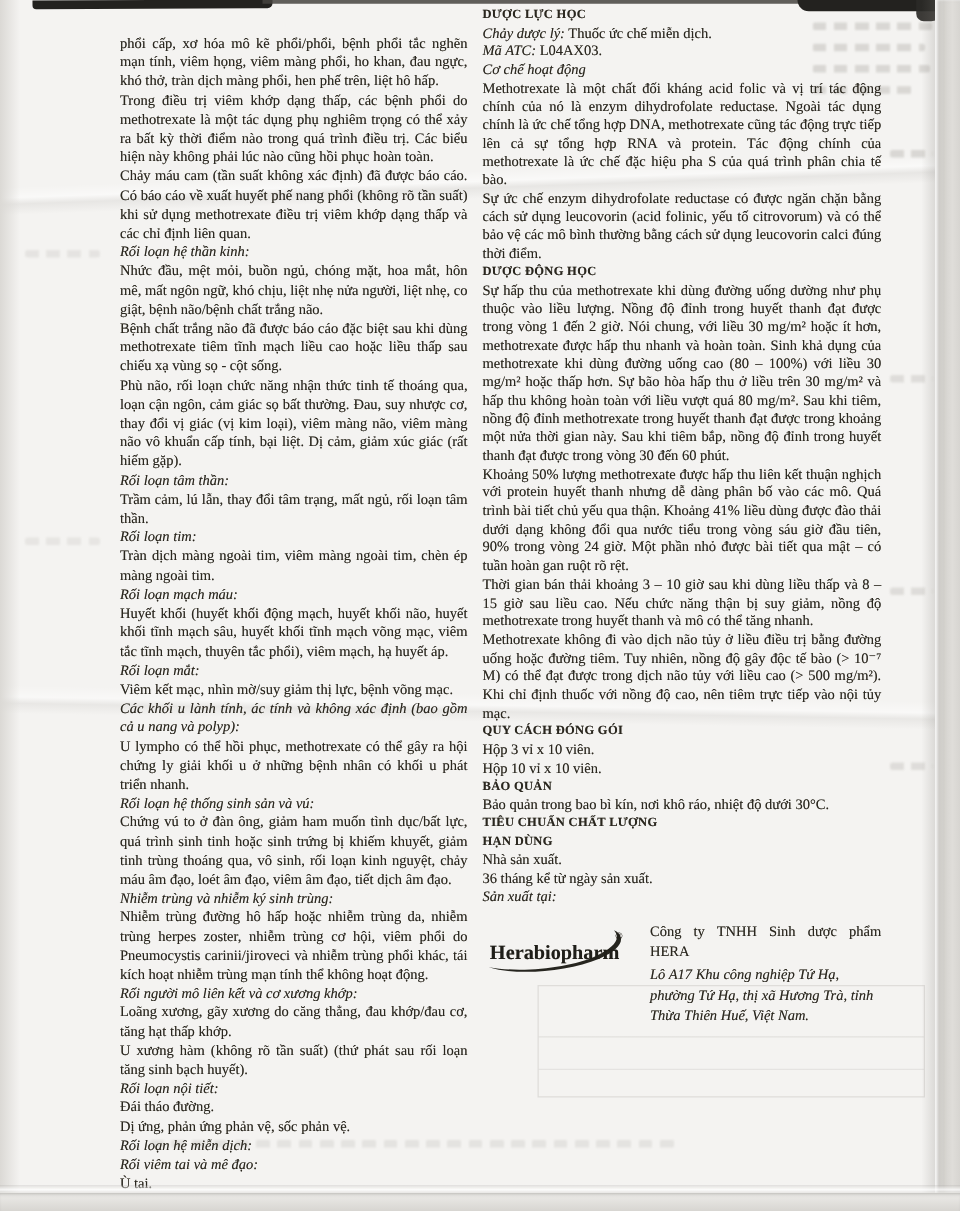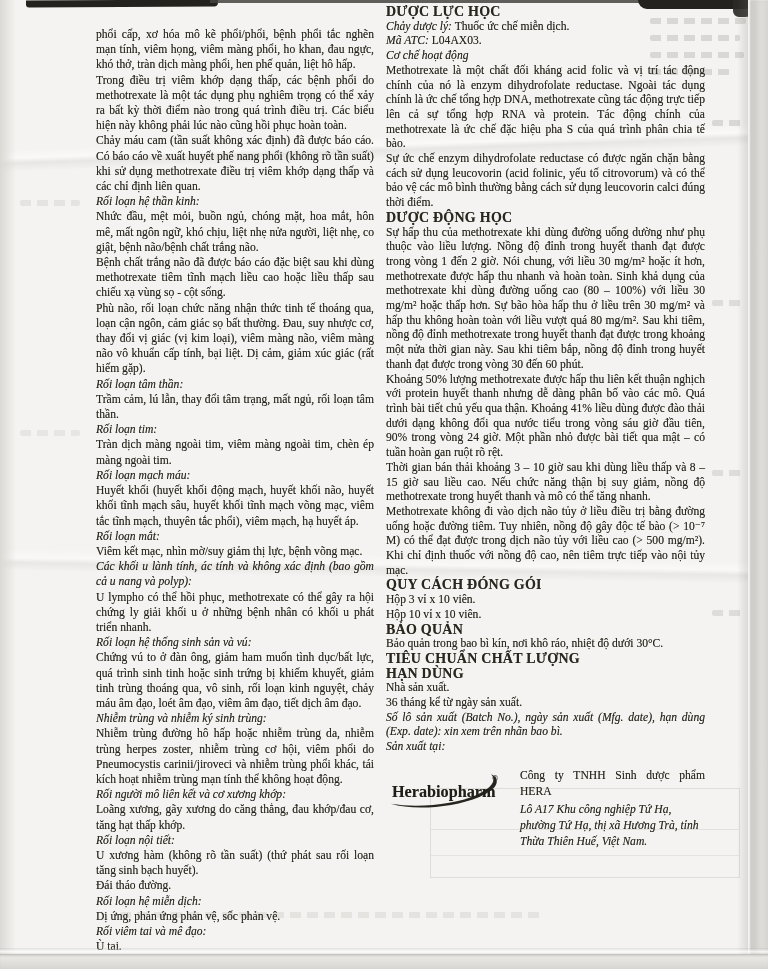--- a/index.html
+++ b/index.html
@@ -10,21 +10,21 @@
       linear-gradient(90deg, #e2e0dc 0%, #efede9 12%, #f0eeea 60%, #e9e7e3 92%, #e0ded a 100%),
       #ebe9e5;
     font-family:"Liberation Serif","DejaVu Serif",serif;
     color:#2a271f;
   }
   .col { position:absolute; text-align:justify; text-shadow:0 0 .5px rgba(45,40,30,.5); }
   .left-col  { left:96px;  top:27px; width:278px; font-size:11.6px; line-height:15.2px; }
   .right-col { left:386px; top:5px;  width:319px; font-size:11.6px; line-height:14.7px; }
   p.blk { margin:0; }
   p.hbi   { font-style:italic; font-weight:400; }
-  p.hcaps { font-weight:700; font-size:14px; letter-spacing:.25px; text-align:left; }
+  p.hcaps { font-weight:700; font-size:10px; letter-spacing:.25px; text-align:left; }
   p.it    { font-style:italic; }
   p.labelled i { font-style:italic; }
 
   
   .made-at   { font-style:italic; }
   .manu-row  { display:flex; gap:16px; margin-top:3px; }
   .logo-wrap { width:118px; flex:0 0 118px; padding-top:10px; }
   .company   { flex:1; }
   .company-name { font-weight:400; text-align:justify; line-height:16px;margin-top:10px; }
   .company-addr { font-style:italic; text-align:left; line-height:16.2px; margin-top:2px; }
@@ -80,21 +80,21 @@
   <div class="ghost" style="left:712px;top:120px;width:34px;"></div>
   <div class="ghost" style="left:712px;top:300px;width:34px;opacity:.8;"></div>
   <div class="ghost" style="left:712px;top:470px;width:34px;opacity:.8;"></div>
   <div class="ghost" style="left:712px;top:610px;width:34px;opacity:.8;"></div>
   <div class="ghost" style="left:20px;top:200px;width:60px;opacity:.55;"></div>
   <div class="ghost" style="left:20px;top:430px;width:60px;opacity:.5;"></div>
   <div class="ghost" style="left:120px;top:912px;width:420px;opacity:.6;"></div>
   <div class="ghost-table"></div>
 
   <div class="col left-col">
-      <p class="blk body">phổi cấp, xơ hóa mô kẽ phổi/phổi, bệnh phổi tắc nghẽn mạn tính, viêm họng, viêm màng phổi, ho khan, đau ngực, khó thở, tràn dịch màng phổi, hen phế quản, liệt hô hấp.</p>
+      <p class="blk body">phổi cấp, xơ hóa mô kẽ phổi/phổi, bệnh phổi tắc nghẽn mạn tính, viêm họng, viêm màng phổi, ho khan, đau ngực, khó thở, tràn dịch màng phổi, hen phế trên, liệt hô hấp.</p>
       <p class="blk body">Trong điều trị viêm khớp dạng thấp, các bệnh phổi do methotrexate là một tác dụng phụ nghiêm trọng có thể xảy ra bất kỳ thời điểm nào trong quá trình điều trị. Các biểu hiện này không phải lúc nào cũng hồi phục hoàn toàn.</p>
       <p class="blk body">Chảy máu cam (tần suất không xác định) đã được báo cáo. Có báo cáo về xuất huyết phế nang phổi (không rõ tần suất) khi sử dụng methotrexate điều trị viêm khớp dạng thấp và các chỉ định liên quan.</p>
       <p class="blk hbi">Rối loạn hệ thần kinh:</p>
       <p class="blk body">Nhức đầu, mệt mỏi, buồn ngủ, chóng mặt, hoa mắt, hôn mê, mất ngôn ngữ, khó chịu, liệt nhẹ nửa người, liệt nhẹ, co giật, bệnh não/bệnh chất trắng não.</p>
       <p class="blk body">Bệnh chất trắng não đã được báo cáo đặc biệt sau khi dùng methotrexate tiêm tĩnh mạch liều cao hoặc liều thấp sau chiếu xạ vùng sọ - cột sống.</p>
       <p class="blk body">Phù não, rối loạn chức năng nhận thức tinh tế thoáng qua, loạn cận ngôn, cảm giác sọ bất thường. Đau, suy nhược cơ, thay đổi vị giác (vị kim loại), viêm màng não, viêm màng não vô khuẩn cấp tính, bại liệt. Dị cảm, giảm xúc giác (rất hiếm gặp).</p>
       <p class="blk hbi">Rối loạn tâm thần:</p>
       <p class="blk body">Trầm cảm, lú lẫn, thay đổi tâm trạng, mất ngủ, rối loạn tâm thần.</p>
       <p class="blk hbi">Rối loạn tim:</p>
       <p class="blk body">Tràn dịch màng ngoài tim, viêm màng ngoài tim, chèn ép màng ngoài tim.</p>
@@ -103,25 +103,25 @@
       <p class="blk hbi">Rối loạn mắt:</p>
       <p class="blk body">Viêm kết mạc, nhìn mờ/suy giảm thị lực, bệnh võng mạc.</p>
       <p class="blk hbi">Các khối u lành tính, ác tính và không xác định (bao gồm cả u nang và polyp):</p>
       <p class="blk body">U lympho có thể hồi phục, methotrexate có thể gây ra hội chứng ly giải khối u ở những bệnh nhân có khối u phát triển nhanh.</p>
       <p class="blk hbi">Rối loạn hệ thống sinh sản và vú:</p>
       <p class="blk body">Chứng vú to ở đàn ông, giảm ham muốn tình dục/bất lực, quá trình sinh tinh hoặc sinh trứng bị khiếm khuyết, giảm tinh trùng thoáng qua, vô sinh, rối loạn kinh nguyệt, chảy máu âm đạo, loét âm đạo, viêm âm đạo, tiết dịch âm đạo.</p>
       <p class="blk hbi">Nhiễm trùng và nhiễm ký sinh trùng:</p>
       <p class="blk body">Nhiễm trùng đường hô hấp hoặc nhiễm trùng da, nhiễm trùng herpes zoster, nhiễm trùng cơ hội, viêm phổi do Pneumocystis carinii/jiroveci và nhiễm trùng phổi khác, tái kích hoạt nhiễm trùng mạn tính thể không hoạt động.</p>
       <p class="blk hbi">Rối người mô liên kết và cơ xương khớp:</p>
       <p class="blk body">Loãng xương, gãy xương do căng thẳng, đau khớp/đau cơ, tăng hạt thấp khớp.</p>
+      <p class="blk body">U xương hàm (không rõ tần suất) (thứ phát sau rối loạn tăng sinh bạch huyết).</p>
       <p class="blk hbi">Rối loạn nội tiết:</p>
-      <p class="blk body">U xương hàm (không rõ tần suất) (thứ phát sau rối loạn tăng sinh bạch huyết).</p>
       <p class="blk body">Đái tháo đường.</p>
+      <p class="blk body">Dị ứng, phản ứng phản vệ, sốc phản vệ.</p>
       <p class="blk hbi">Rối loạn hệ miễn dịch:</p>
-      <p class="blk body">Dị ứng, phản ứng phản vệ, sốc phản vệ.</p>
       <p class="blk hbi">Rối viêm tai và mê đạo:</p>
       <p class="blk body">Ù tai.</p>
     </div>
 
   <div class="col right-col">
     <p class="blk hcaps">DƯỢC LỰC HỌC</p>
       <p class="blk labelled"><i>Chảy dược lý:</i> Thuốc ức chế miễn dịch.</p>
       <p class="blk labelled"><i>Mã ATC:</i> L04AX03.</p>
       <p class="blk hbi">Cơ chế hoạt động</p>
       <p class="blk body">Methotrexate là một chất đối kháng acid folic và vị trí tác động chính của nó là enzym dihydrofolate reductase. Ngoài tác dụng chính là ức chế tổng hợp DNA, methotrexate cũng tác động trực tiếp lên cả sự tổng hợp RNA và protein. Tác động chính của methotrexate là ức chế đặc hiệu pha S của quá trình phân chia tế bào.</p>
@@ -133,21 +133,20 @@
       <p class="blk body">Methotrexate không đi vào dịch não tủy ở liều điều trị bằng đường uống hoặc đường tiêm. Tuy nhiên, nồng độ gây độc tế bào (&gt; 10⁻⁷ M) có thể đạt được trong dịch não tủy với liều cao (&gt; 500 mg/m²). Khi chỉ định thuốc với nồng độ cao, nên tiêm trực tiếp vào nội tủy mạc.</p>
       <p class="blk hcaps">QUY CÁCH ĐÓNG GÓI</p>
       <p class="blk body">Hộp 3 vỉ x 10 viên.</p>
       <p class="blk body">Hộp 10 vỉ x 10 viên.</p>
       <p class="blk hcaps">BẢO QUẢN</p>
       <p class="blk body">Bảo quản trong bao bì kín, nơi khô ráo, nhiệt độ dưới 30°C.</p>
       <p class="blk hcaps">TIÊU CHUẨN CHẤT LƯỢNG</p>
       <p class="blk hcaps">HẠN DÙNG</p>
       <p class="blk body">Nhà sản xuất.</p>
       <p class="blk body">36 tháng kể từ ngày sản xuất.</p>
-      <p class="blk it">Số lô sản xuất (Batch No.), ngày sản xuất (Mfg. date), hạn dùng (Exp. date): xin xem trên nhãn bao bì.</p>
       <div class="made-at" id="made-at-slot">Sản xuất tại:</div>
     <div class="manu-row">
       <div class="logo-wrap">
         <svg width="118" height="46" viewBox="0 0 120 46" aria-hidden="true">
           <path d="M109 7 C 117 13 112 22 95 29 C 68 40 28 43 5 36 C 34 41 72 36 92 27 C 107 20 113 13 107 6 Z" fill="#26251f"></path>
           <text x="6" y="29" font-size="16.5" font-weight="bold" font-family="Liberation Serif, DejaVu Serif, serif" fill="#1f1e19">Herabiopharm</text>
           <text x="108" y="13" font-size="8" font-family="Liberation Serif, serif" fill="#1f1e19">®</text>
         </svg>
       </div>
       <div class="company">

